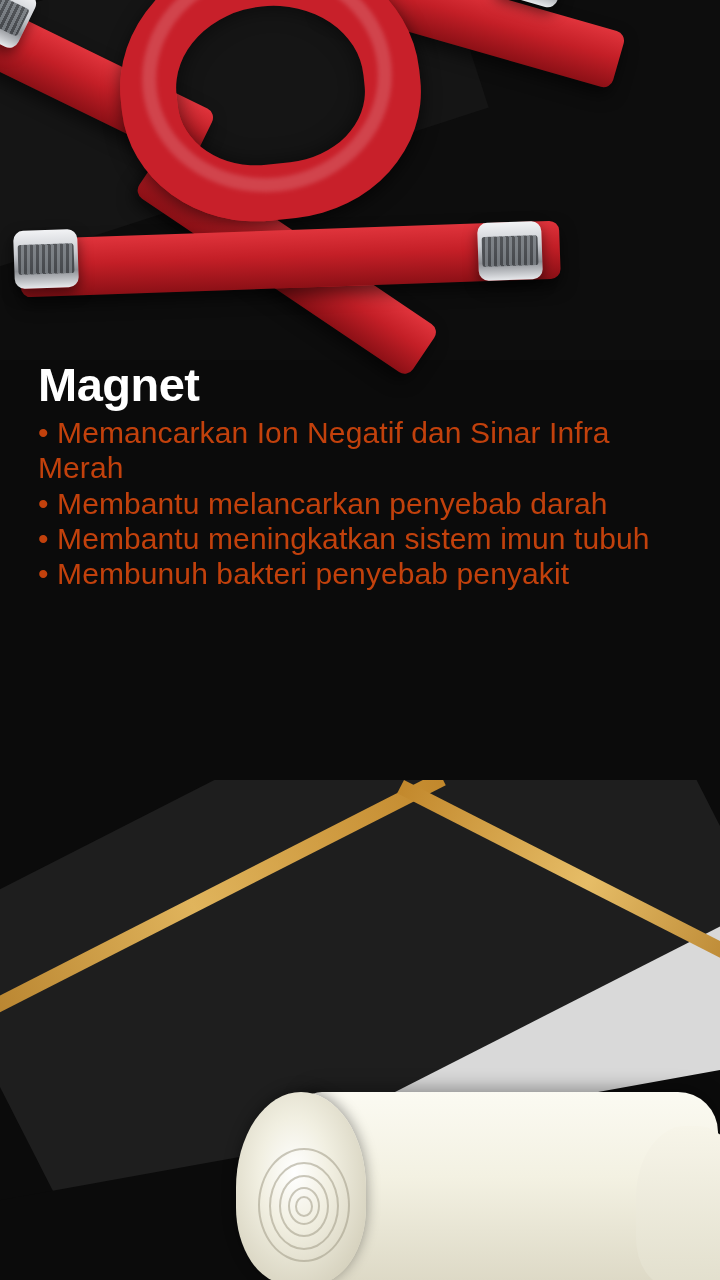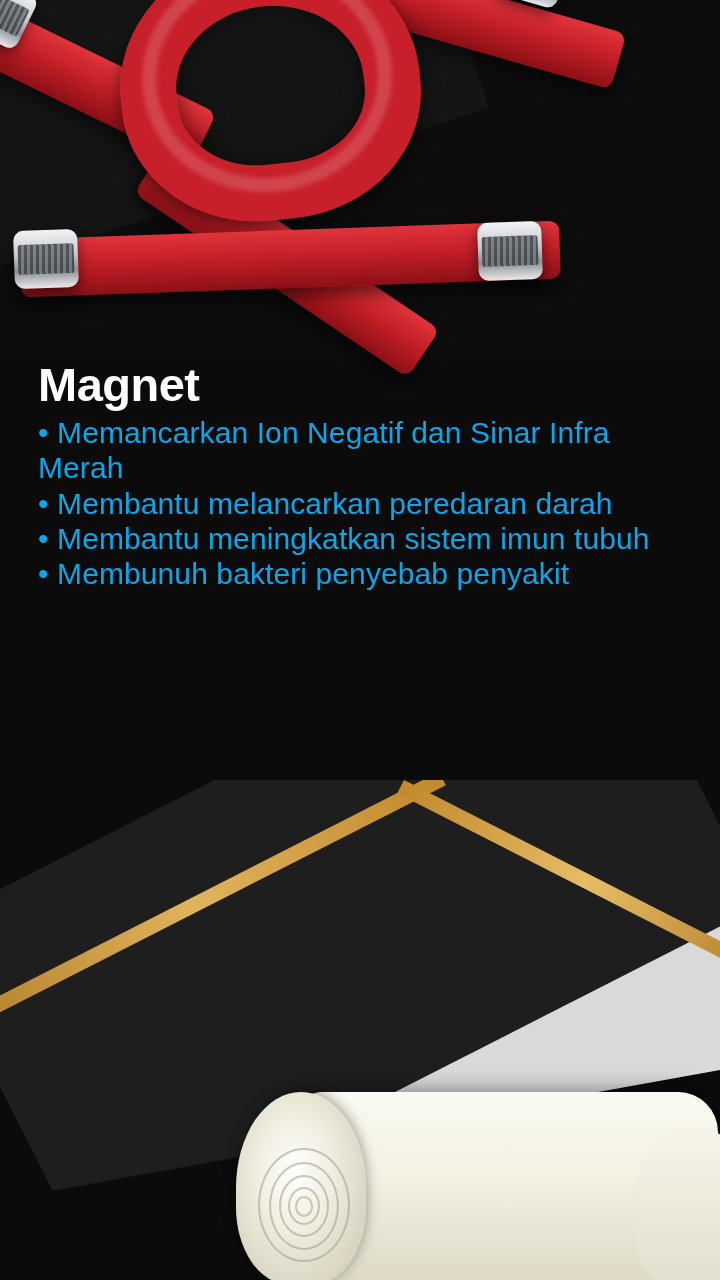--- a/index.html
+++ b/index.html
@@ -134,21 +134,21 @@
   }
   .benefits {
     list-style: none;
     margin: 0;
     padding: 0;
   }
   .benefits li {
     font-size: 30px;
     line-height: 1.17;
     font-weight: 300;
-    color: #0ea5e9;
+    color: #c2410c;
     margin: 0;
     letter-spacing: 0.1px;
   }
   .benefits li::before {
     content: "\2022  ";
   }
 
   
   .lower {
     position: absolute;
@@ -269,21 +269,21 @@
       </div>
     <div class="tip tip-d">
         <div class="stripe"></div>
       </div>
   </div>
 
   <div class="content">
     <h1 class="title">Magnet</h1>
     <ul class="benefits">
       <li>Memancarkan Ion Negatif dan Sinar Infra Merah</li>
-      <li>Membantu melancarkan peredaran darah</li>
+      <li>Membantu melancarkan penyebab darah</li>
       <li>Membantu meningkatkan sistem imun tubuh</li>
       <li>Membunuh bakteri penyebab penyakit</li>
     </ul>
   </div>
 
   <div class="lower">
     <div class="grey-panel"></div>
     <div class="dark-panel"></div>
     <div class="gold-1"></div>
     <div class="gold-2"></div>

